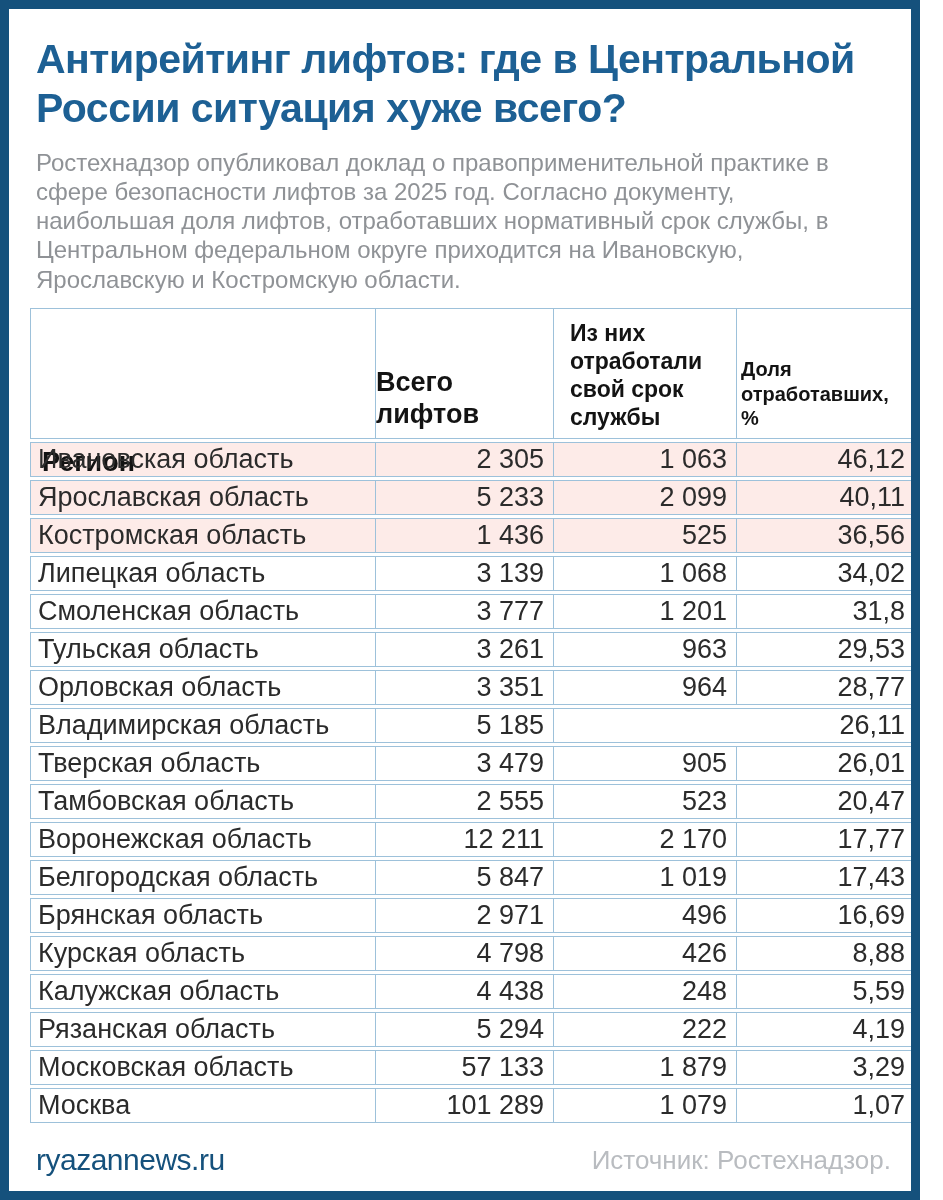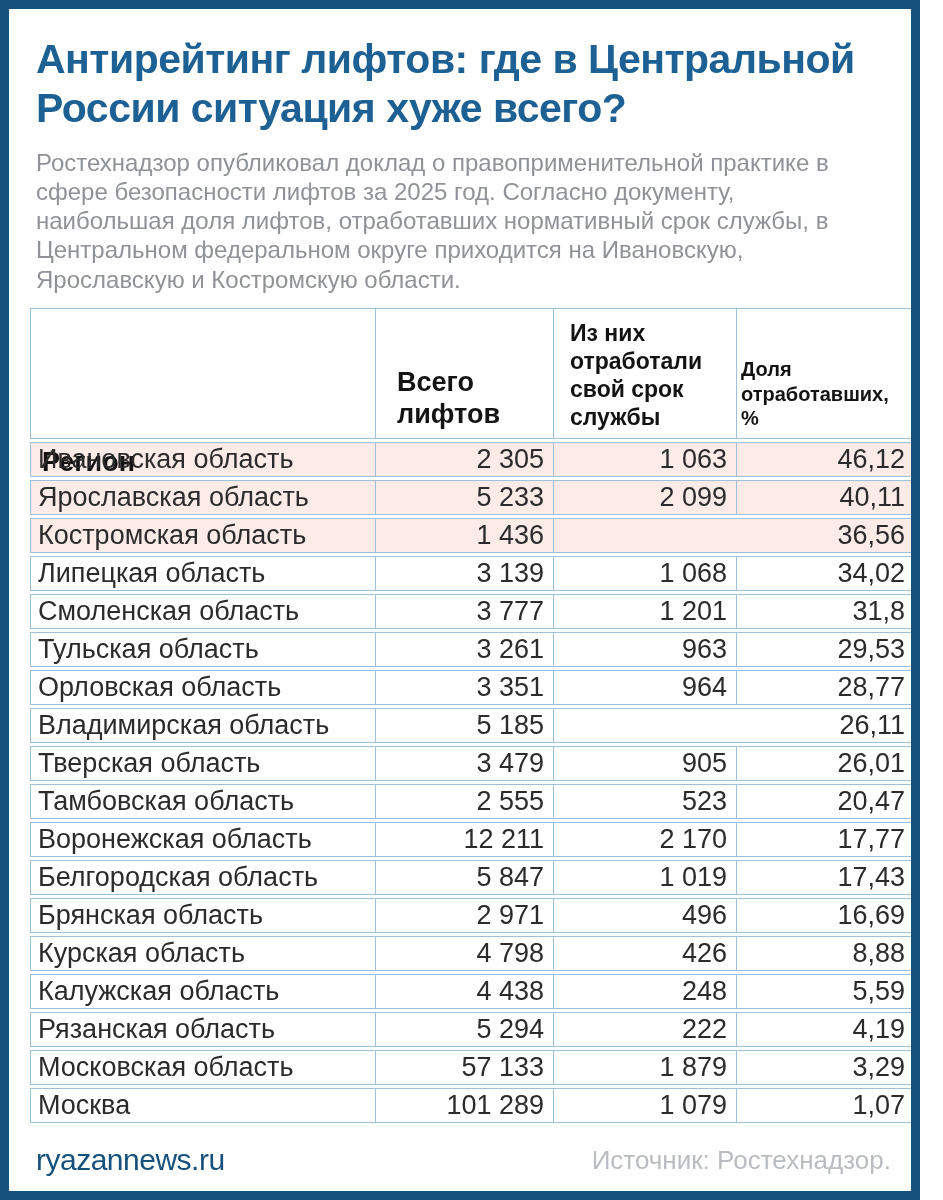--- a/index.html
+++ b/index.html
@@ -44,21 +44,21 @@
   .col-3 { flex:1; }
 
   .header-row { height:131px; }
   .header-cell {
     align-items:flex-end;
     white-space:pre-line;
     font-weight:bold; color:#131313;
     padding-bottom:7px;
   }
   .h-region  { font-size:27px; padding-left:11px;margin-top:47px; }
-  .h-total   { font-size:27px; padding-left:21px; line-height:1.18; }
+  .h-total   { font-size:27px; line-height:1.18; }
   .h-expired { font-size:23px; padding-left:16px; line-height:1.22; padding-bottom:6px; }
   .h-share   { font-size:20px; padding-left:4px; line-height:1.22; }
 
   .t-row { height:35px; font-size:27px; color:#2b2b2b; }
   .t-row.highlight { background:#fdebe8; }
   .region { padding-left:7px; white-space:nowrap; }
   .num { justify-content:flex-end; padding-right:9px; white-space:nowrap; }
 
   .footer {
     display:flex; justify-content:space-between; align-items:center;
@@ -101,20 +101,21 @@
   <div class="row t-row highlight">
     <div class="cell region c-region col-0">Ярославская область</div>
     <div class="cell num c-total col-1">5 233</div>
     <div class="cell num c-expired col-2">2 099</div>
     <div class="cell num c-share col-3">40,11</div>
   </div>
 
   <div class="row t-row highlight">
     <div class="cell region c-region col-0">Костромская область</div>
     <div class="cell num c-total col-1">1 436</div>
+    <div class="cell num c-expired col-2">525</div>
     <div class="cell num c-share col-3">36,56</div>
   </div>
 
   <div class="row t-row">
     <div class="cell region c-region col-0">Липецкая область</div>
     <div class="cell num c-total col-1">3 139</div>
     <div class="cell num c-expired col-2">1 068</div>
     <div class="cell num c-share col-3">34,02</div>
   </div>
 

